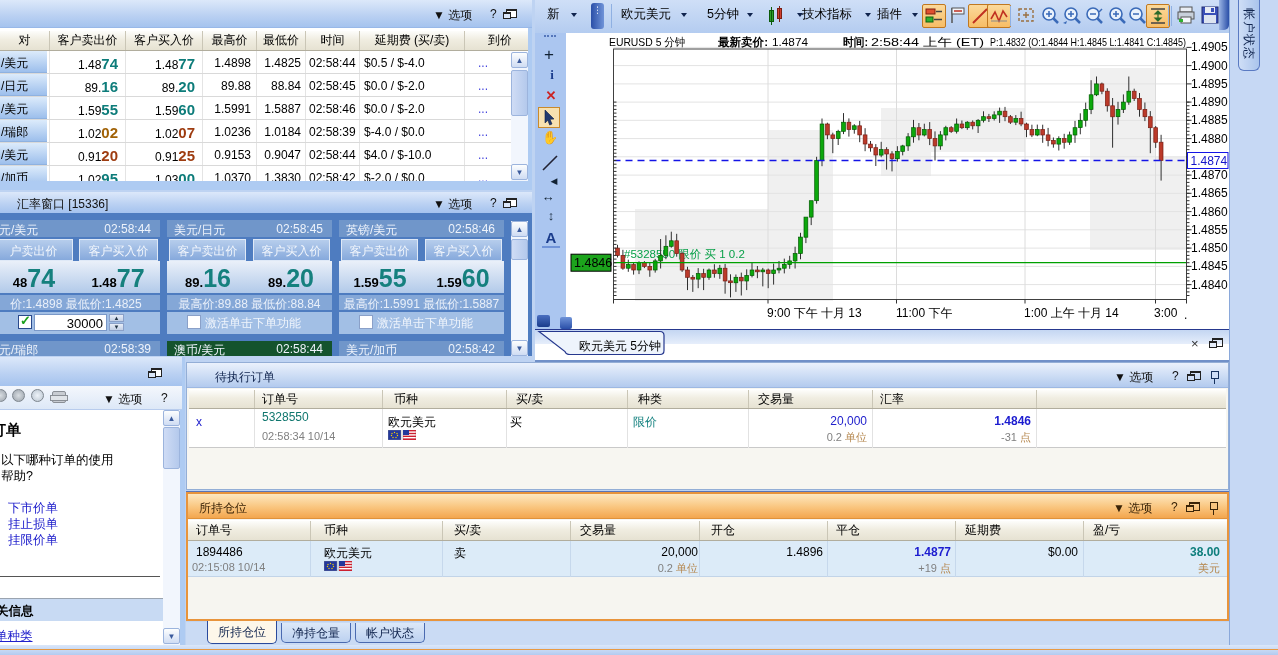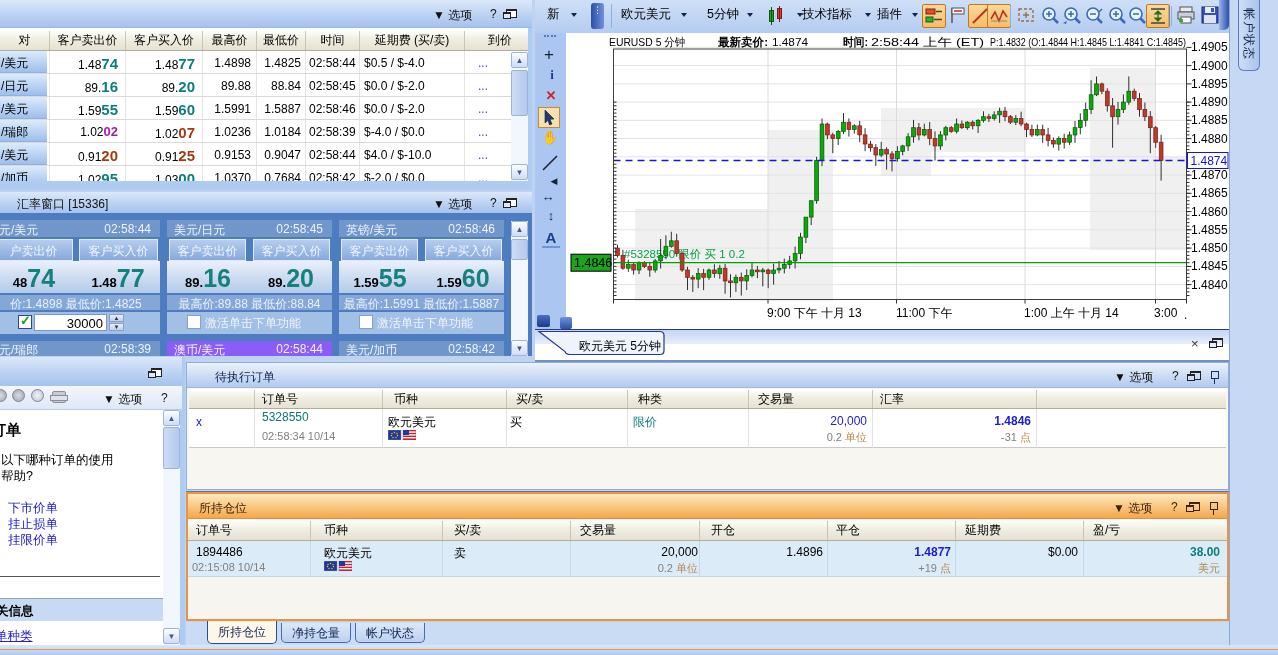--- a/index.html
+++ b/index.html
@@ -104,21 +104,21 @@
   <div class="abs" style="left:202px;top:0;width:1px;height:22px;background:#e4e4e4;"></div>
   <div class="abs" style="left:256px;top:0;width:1px;height:22px;background:#e4e4e4;"></div>
   <div class="abs" style="left:305px;top:0;width:1px;height:22px;background:#e4e4e4;"></div>
   <div class="abs" style="left:359px;top:0;width:1px;height:22px;background:#e4e4e4;"></div>
   <div class="abs" style="left:464px;top:0;width:1px;height:22px;background:#e4e4e4;"></div>
 </div>
 <div class="abs" style="left:0;top:69px;width:511px;height:23px;border-bottom:1px solid #d9d9d9;">
   <div class="abs pair" style="left:0;top:0;width:47px;height:22px;">
             <span style="position:absolute;left:1px;top:4px;">/瑞郎</span>
           </div>
-  <div class="abs" style="left:50px;top:0;width:68px;text-align:right;top:4px;"><span style="font-size:12px;">1.02</span><span style="font-size:13px;font-weight:bold;color:#a21caf;">02</span></div>
+  <div class="abs" style="left:50px;top:0;width:68px;text-align:right;top:4px;"><span style="font-size:12px;">1.02</span><span style="font-size:15px;font-weight:bold;color:#a16207;">02</span></div>
   <div class="abs" style="left:126px;top:0;width:69px;text-align:right;top:4px;"><span style="font-size:12px;">1.02</span><span style="font-size:15px;font-weight:bold;color:#9e3c10;">07</span></div>
   <div class="abs" style="left:203px;top:5px;width:48px;text-align:right;">1.0236</div>
   <div class="abs" style="left:257px;top:5px;width:44px;text-align:right;">1.0184</div>
   <div class="abs" style="left:309px;top:5px;">02:58:39</div>
   <div class="abs" style="left:364px;top:5px;">$-4.0 / $0.0</div>
   <div class="abs" style="left:478px;top:5px;color:#4444dd;">...</div>
   <div class="abs" style="left:49px;top:0;width:1px;height:22px;background:#e4e4e4;"></div>
   <div class="abs" style="left:125px;top:0;width:1px;height:22px;background:#e4e4e4;"></div>
   <div class="abs" style="left:202px;top:0;width:1px;height:22px;background:#e4e4e4;"></div>
   <div class="abs" style="left:256px;top:0;width:1px;height:22px;background:#e4e4e4;"></div>
@@ -145,21 +145,21 @@
   <div class="abs" style="left:359px;top:0;width:1px;height:22px;background:#e4e4e4;"></div>
   <div class="abs" style="left:464px;top:0;width:1px;height:22px;background:#e4e4e4;"></div>
 </div>
 <div class="abs" style="left:0;top:115px;width:511px;height:23px;border-bottom:1px solid #d9d9d9;">
   <div class="abs pair" style="left:0;top:0;width:47px;height:22px;">
             <span style="position:absolute;left:1px;top:4px;">/加币</span>
           </div>
   <div class="abs" style="left:50px;top:0;width:68px;text-align:right;top:4px;"><span style="font-size:12px;">1.02</span><span style="font-size:15px;font-weight:bold;color:#0d7c7a;">95</span></div>
   <div class="abs" style="left:126px;top:0;width:69px;text-align:right;top:4px;"><span style="font-size:12px;">1.03</span><span style="font-size:15px;font-weight:bold;color:#0d7c7a;">00</span></div>
   <div class="abs" style="left:203px;top:5px;width:48px;text-align:right;">1.0370</div>
-  <div class="abs" style="left:257px;top:5px;width:44px;text-align:right;">0.7684</div>
+  <div class="abs" style="left:257px;top:5px;width:44px;text-align:right;">1.3830</div>
   <div class="abs" style="left:309px;top:5px;">02:58:42</div>
   <div class="abs" style="left:364px;top:5px;">$-2.0 / $0.0</div>
   <div class="abs" style="left:478px;top:5px;color:#4444dd;">...</div>
   <div class="abs" style="left:49px;top:0;width:1px;height:22px;background:#e4e4e4;"></div>
   <div class="abs" style="left:125px;top:0;width:1px;height:22px;background:#e4e4e4;"></div>
   <div class="abs" style="left:202px;top:0;width:1px;height:22px;background:#e4e4e4;"></div>
   <div class="abs" style="left:256px;top:0;width:1px;height:22px;background:#e4e4e4;"></div>
   <div class="abs" style="left:305px;top:0;width:1px;height:22px;background:#e4e4e4;"></div>
   <div class="abs" style="left:359px;top:0;width:1px;height:22px;background:#e4e4e4;"></div>
   <div class="abs" style="left:464px;top:0;width:1px;height:22px;background:#e4e4e4;"></div>
@@ -236,21 +236,21 @@
 <div class="abs" style="left:0;top:75px;width:165px;height:15px;background:#84a7d7;color:#e8eff9;text-align:center;padding-top:1px;">最高价:1.5991  最低价:1.5887</div>
 <div class="abs" style="left:0;top:92px;width:165px;height:22px;background:#a2bfe5;">
   <span class="abs" style="left:20px;top:3px;width:14px;height:14px;background:#fff;border:1px solid #8aa0c8;"></span>
   <span class="abs" style="left:38px;top:3px;color:#f0f5fc;">激活单击下单功能</span>
 </div>
 </div>
 <div class="abs" style="left:-8px;top:128px;width:168px;height:15px;background:#7096ca;color:#eef3fb;">
         <span style="position:absolute;left:7px;top:1px;">元/瑞郎</span>
         <span style="position:absolute;right:9px;top:1px;">02:58:39</span>
       </div>
-<div class="abs" style="left:167px;top:128px;width:165px;height:15px;background:#8b5cf6;color:#eef3fb;">
+<div class="abs" style="left:167px;top:128px;width:165px;height:15px;background:#14532d;color:#eef3fb;">
         <span style="position:absolute;left:7px;top:1px;">澳币/美元</span>
         <span style="position:absolute;right:9px;top:1px;">02:58:44</span>
       </div>
 <div class="abs" style="left:339px;top:128px;width:165px;height:15px;background:#7096ca;color:#eef3fb;">
         <span style="position:absolute;left:7px;top:1px;">美元/加币</span>
         <span style="position:absolute;right:9px;top:1px;">02:58:42</span>
       </div>
     </div>
 
  <div class="abs" style="left:511px;top:29px;width:17px;height:135px;background:#f2f6fd;">

